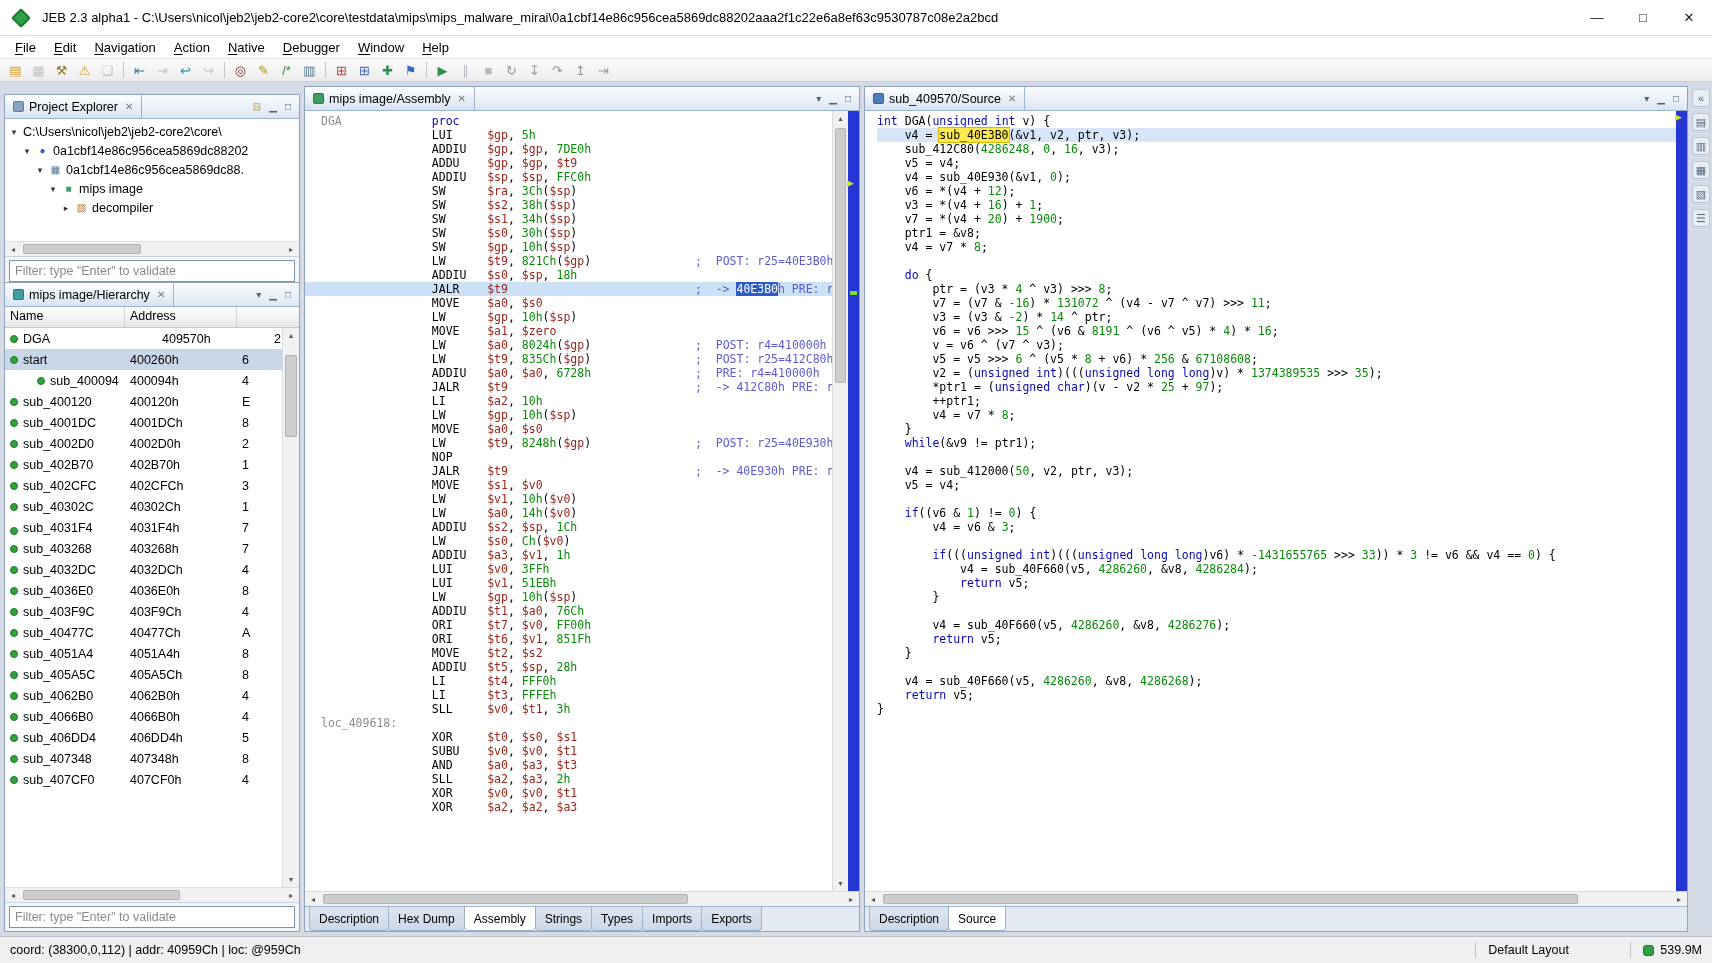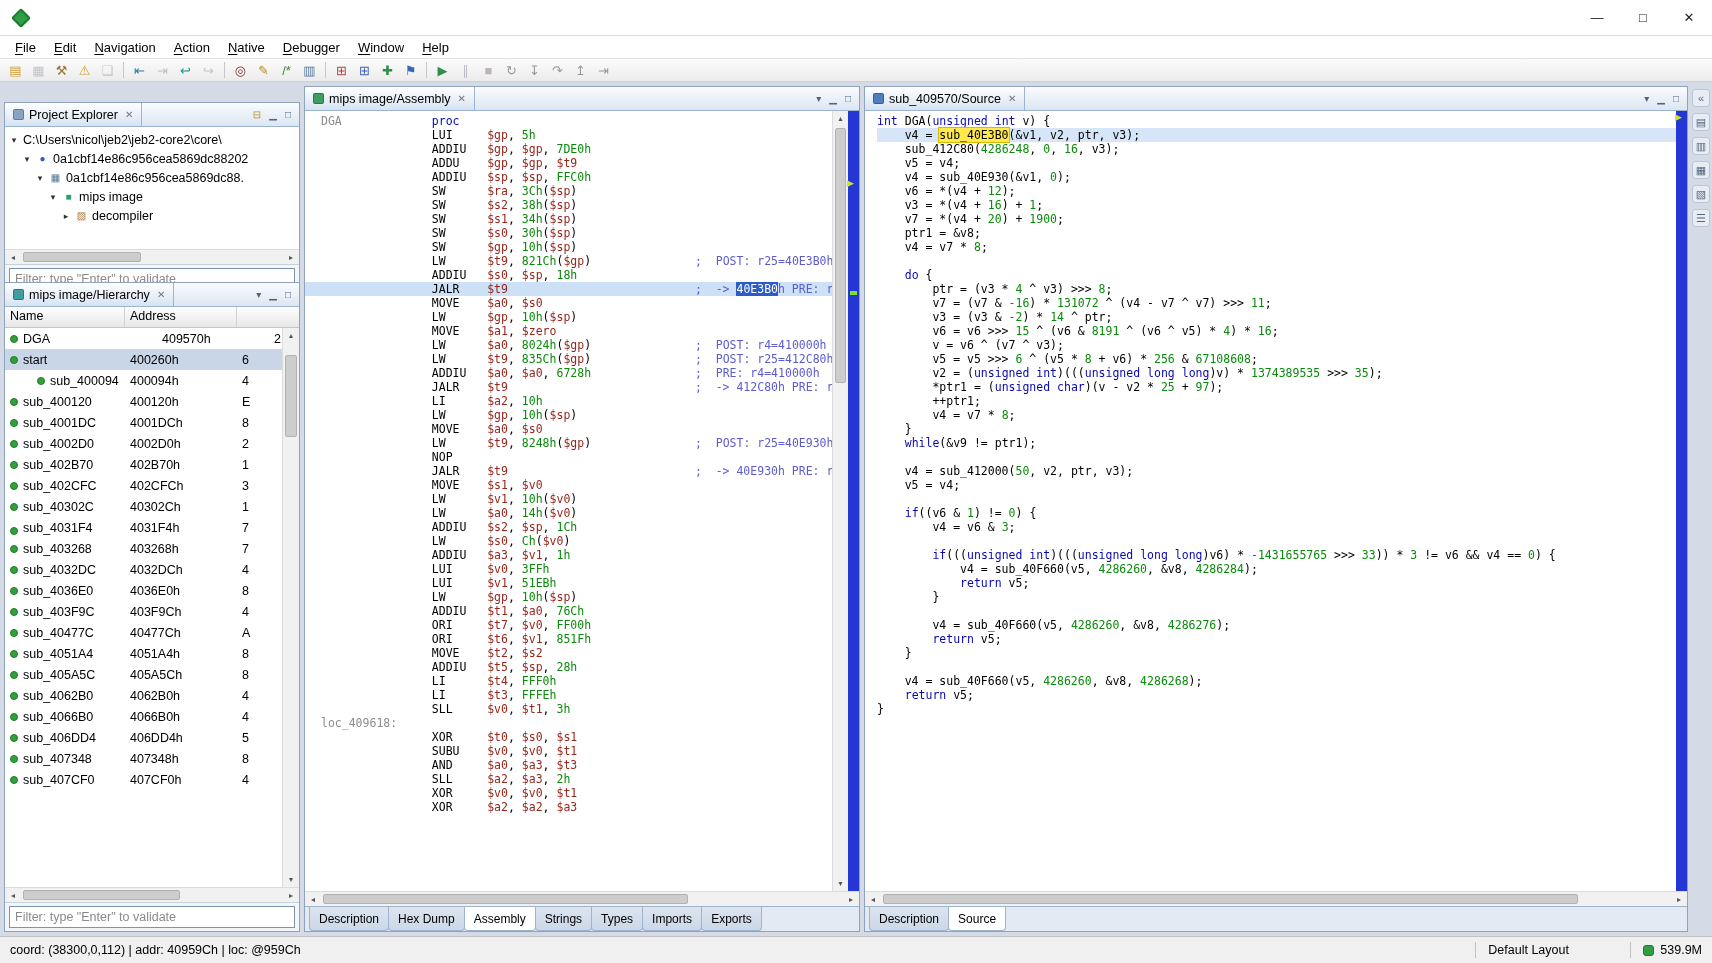--- a/index.html
+++ b/index.html
@@ -16,21 +16,21 @@
 .menu-item{padding:2px 9px;white-space:nowrap;}
 .menu-item u{text-underline-offset:2px;}
 .toolbar{position:absolute;left:0;top:59px;right:0;height:23px;background:linear-gradient(#fbfbfb,#ececec);border-bottom:1px solid #cfcfcf;display:flex;align-items:center;padding-left:4px;}
 .tb-icon{width:23px;height:21px;display:flex;align-items:center;justify-content:center;font-size:13px;white-space:nowrap;}
 .tb-icon.disabled{opacity:.38;filter:grayscale(.8);}
 .tb-sep{width:1px;height:16px;background:#c6c6c6;margin:0 4px;}
 
 
 .workbench{position:absolute;left:0;top:82px;right:0;bottom:27px;background:#d4dbe7;}
 .panel{position:absolute;border:1px solid #8fa3bd;background:#fff;display:flex;flex-direction:column;overflow:hidden;}
-.pe-panel{left:4px;top:20px;width:296px;height:192px;}
+.pe-panel{left:4px;top:12px;width:296px;height:192px;}
 .hier-panel{left:4px;top:200px;width:296px;bottom:4px;}
 .asm-panel{left:304px;top:4px;width:556px;bottom:4px;}
 .src-panel{left:864px;top:4px;right:24px;bottom:4px;}
 .panel-hdr{flex:0 0 24px;background:linear-gradient(#fafcfe,#dce6f2);border-bottom:1px solid #9db4ce;display:flex;align-items:stretch;}
 .tab{display:flex;align-items:center;gap:5px;padding:0 8px;background:linear-gradient(#ffffff,#d6e3f4);border-right:1px solid #9db4ce;font-size:12.5px;white-space:nowrap;}
 .tab-ico{width:11px;height:11px;border-radius:2px;flex:0 0 11px;border:1px solid rgba(0,0,0,.25);}
 .tab-x{color:#777;font-size:10px;margin-left:2px;}
 .hdr-btns{margin-left:auto;display:flex;align-items:center;gap:8px;padding:0 8px;color:#51647e;font-size:10px;}
 
 
@@ -102,20 +102,21 @@
 .sb-flex{flex:1;}
 .sb-sep{width:1px;height:16px;background:#c2c2c2;margin:0 12px;}
 .sb-layout{width:130px;}
 .heap-icon{width:11px;height:11px;border-radius:3px;background:#2f9e44;border:1px solid #1d7a30;margin-right:6px;}
 </style>
 </head>
 <body>
 
 <div class="titlebar">
   <span class="app-icon"></span>
+  <span class="title-text">JEB 2.3 alpha1 - C:\Users\nicol\jeb2\jeb2-core2\core\testdata\mips\mips_malware_mirai\0a1cbf14e86c956cea5869dc88202aaa2f1c22e6a8ef63c9530787c08e2a2bcd</span>
   <div class="win-controls">
     <span class="win-btn">—</span>
     <span class="win-btn">□</span>
     <span class="win-btn">✕</span>
   </div>
 </div>
 
 <div class="menubar" id="menubar">
     <span class="menu-item"><u>F</u>ile</span>
     <span class="menu-item"><u>E</u>dit</span>

